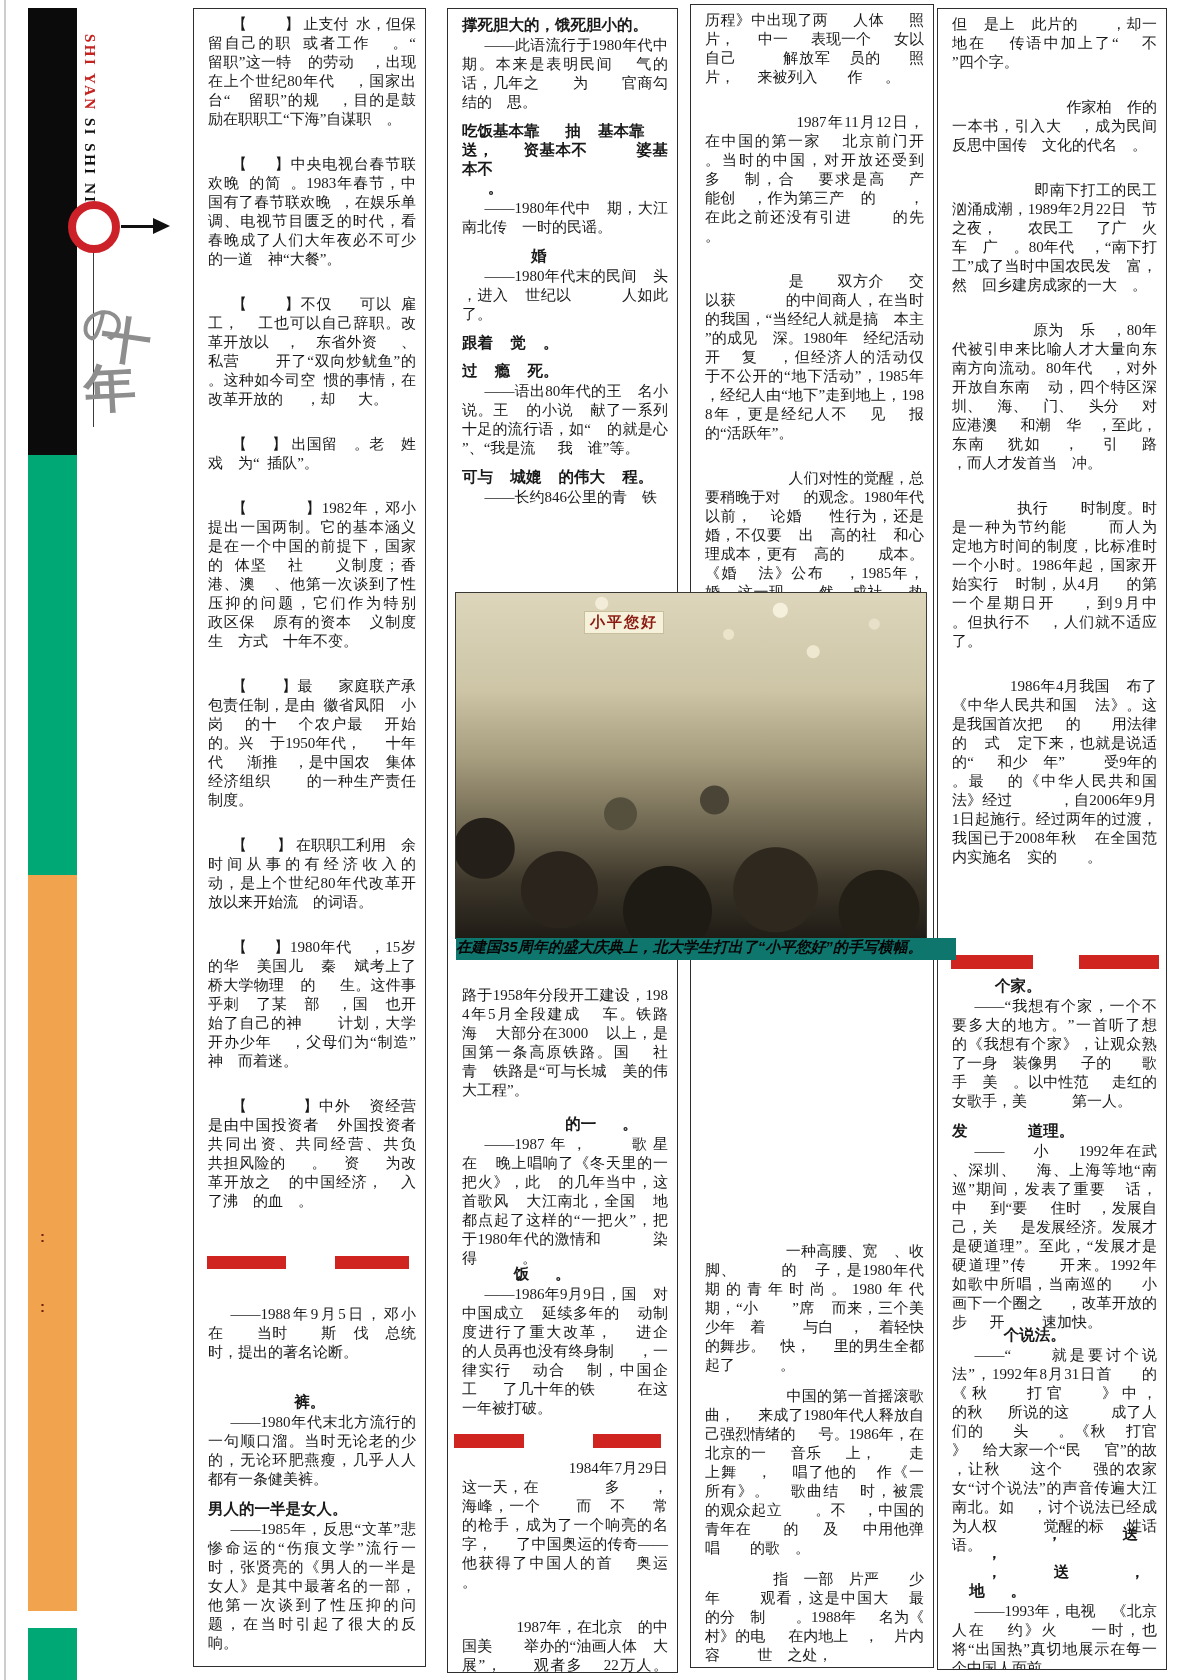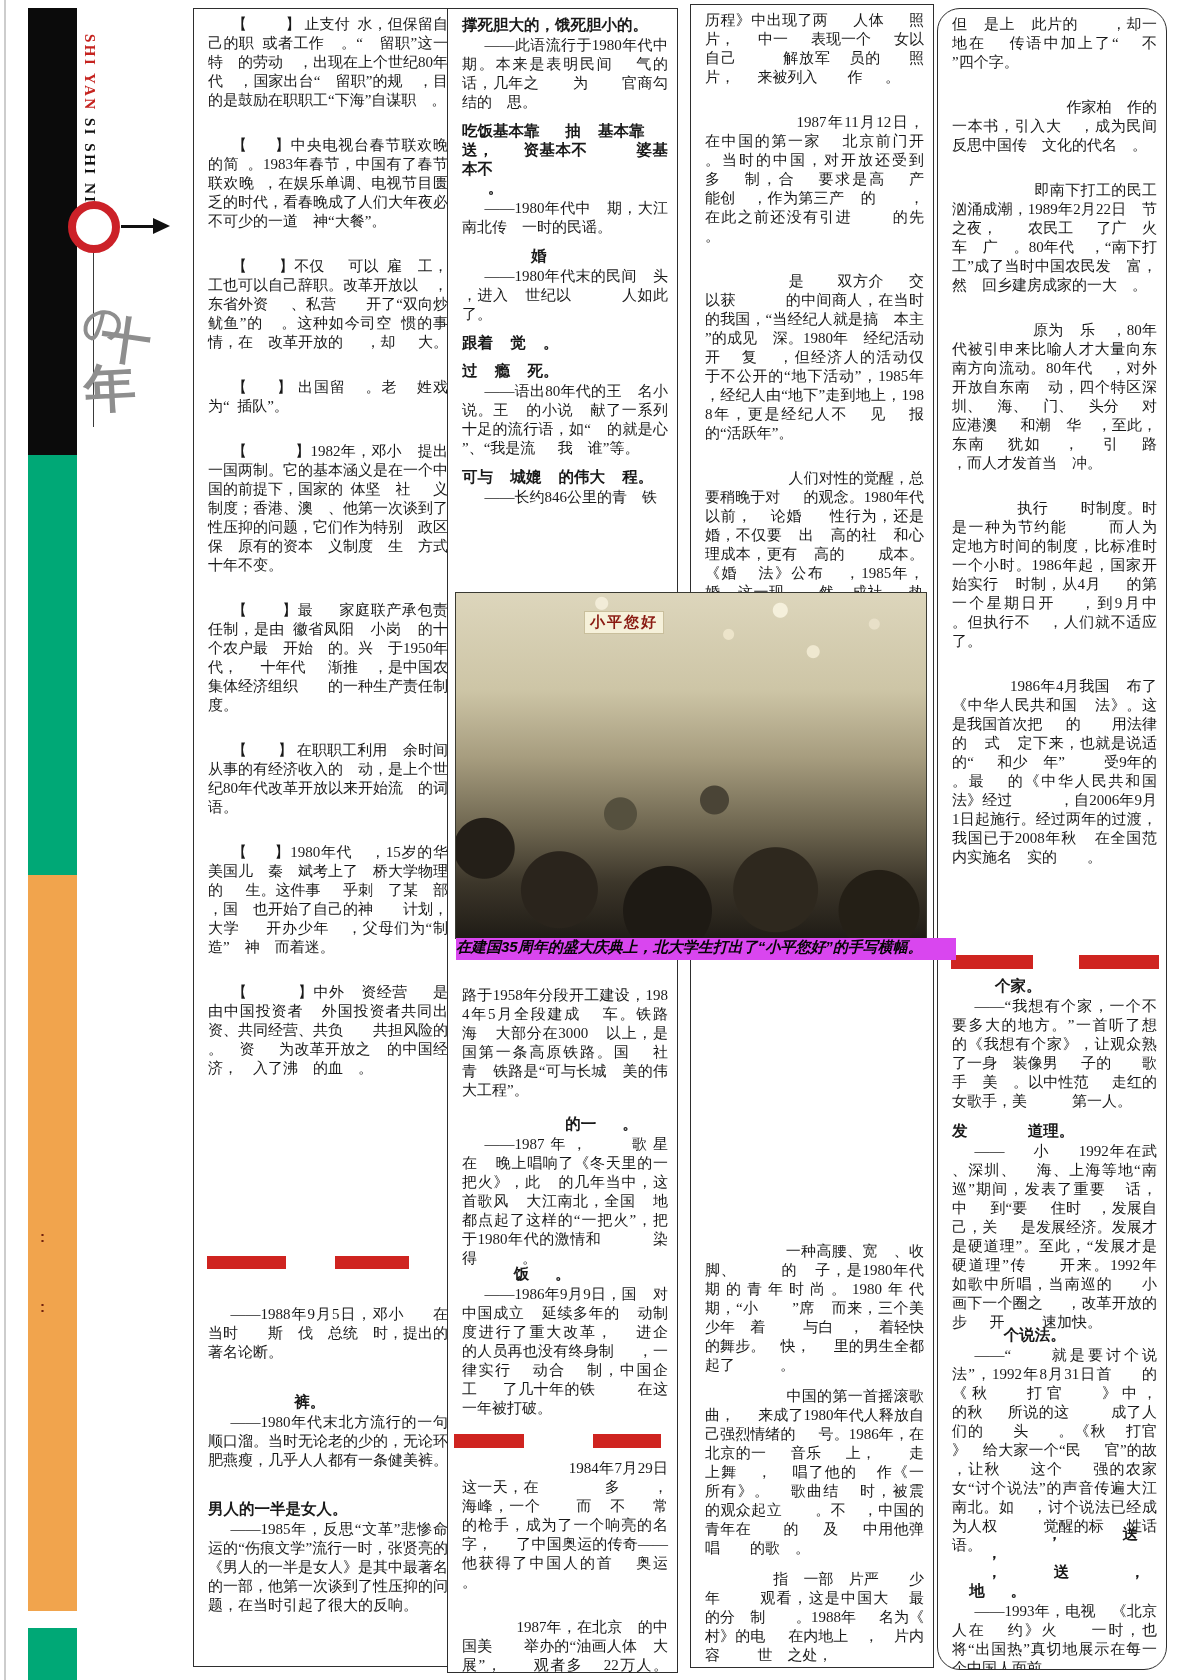--- a/index.html
+++ b/index.html
@@ -24,24 +24,24 @@
   .vline{left:93px;top:252px;width:1px;height:175px;background:#3a3a3a;}
   .callig{color:#8e8e8e;font-weight:bold;font-family:"Liberation Serif",serif;z-index:2;}
   .cg1{left:82px;top:296px;font-size:40px;transform:rotate(-6deg);}
   .cg2{left:101px;top:308px;font-size:50px;transform:rotate(8deg);}
   .cg3{left:84px;top:354px;font-size:52px;transform:rotate(-3deg);}
   .colon{left:40px;width:12px;color:#70200e;font-weight:bold;font-size:15px;
     font-family:"Liberation Sans",sans-serif;}
   .colon1{top:1228px;} .colon2{top:1298px;}
   
   .col{position:absolute;background:#fff;border:1px solid #2e2e2e;overflow:hidden;z-index:1;}
-  .col1{left:193px;top:8px;width:231px;height:1657px;padding-left:32px;}
+  .col1{left:193px;top:8px;width:231px;height:1657px;}
   .col2{left:447px;top:8px;width:229px;height:1663px;}
   .col3{left:690px;top:4px;width:242px;height:1662px;}
-  .col4{left:937px;top:8px;width:228px;height:1660px;border-radius:23px;}
+  .col4{left:937px;top:8px;width:228px;height:1660px;}
   .seg{position:absolute;left:14px;right:9px;}
   .blk{margin:0;font-size:15px;line-height:19px;color:#191919;text-align:justify;
     white-space:pre-wrap;word-break:break-all;font-family:"Liberation Serif",serif;}
   .m27 .blk + .blk{margin-top:26px;}
   .m9 .blk + .blk{margin-top:9px;}
   .blk-h{font-family:"Liberation Sans",sans-serif;font-weight:700;font-size:15.5px;}
   .blk-h + .blk-d{margin-top:2px !important;}
   .blk-e{text-indent:1.6em;}
   .blk-d{text-indent:1.5em;}
   .blk-p{text-indent:0;}
@@ -58,21 +58,21 @@
       radial-gradient(circle at 22% 86%, #2a241c 0 38px, transparent 39px),
       radial-gradient(circle at 45% 92%, #1e1a14 0 44px, transparent 45px),
       radial-gradient(circle at 68% 86%, #2e281e 0 42px, transparent 43px),
       radial-gradient(circle at 90% 92%, #241f16 0 40px, transparent 41px),
       radial-gradient(circle at 35% 64%, #55503e 0 16px, transparent 17px),
       radial-gradient(circle at 55% 60%, #4a4436 0 14px, transparent 15px),
       linear-gradient(180deg,#ddd6bc 0%,#cdc5a6 28%,#a69c7e 48%,#6e6650 68%,#3c362a 84%,#201c16 100%);}
   .banner{position:absolute;left:128px;top:18px;padding:1px 5px;background:#f6f1da;
     color:#8a1a12;font-weight:bold;font-size:15px;font-family:"Liberation Sans",sans-serif;
     letter-spacing:2px;border:1px solid #c9bf9c;}
-  .caption{left:456px;top:938px;width:500px;height:22px;background:#d946ef;z-index:6;
+  .caption{left:456px;top:938px;width:500px;height:22px;background:#0f766e;z-index:6;
     font-family:"Liberation Sans",sans-serif;font-weight:bold;font-style:italic;
     font-size:15px;color:#050505;white-space:nowrap;}
 </style>
 </head>
 <body>
 
 <div class="abs grayline"></div>
 <div class="abs blackbar"></div>
 <div class="abs greenbar"></div>
 <div class="abs orangebar"></div>

